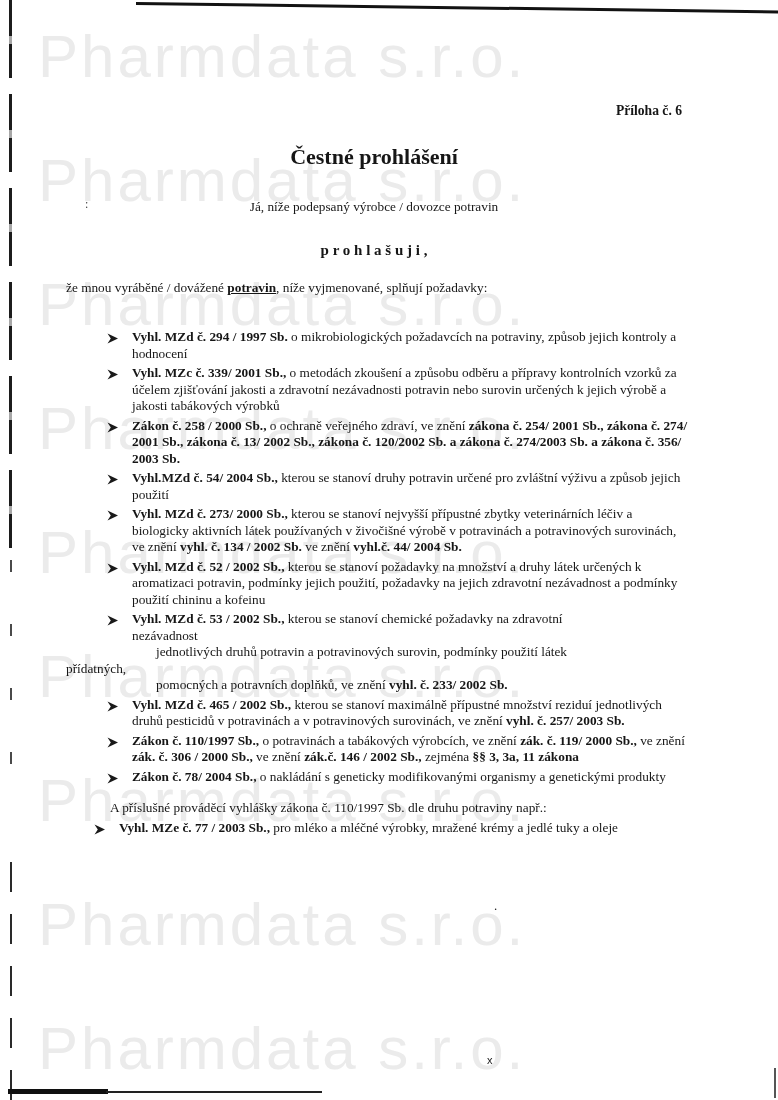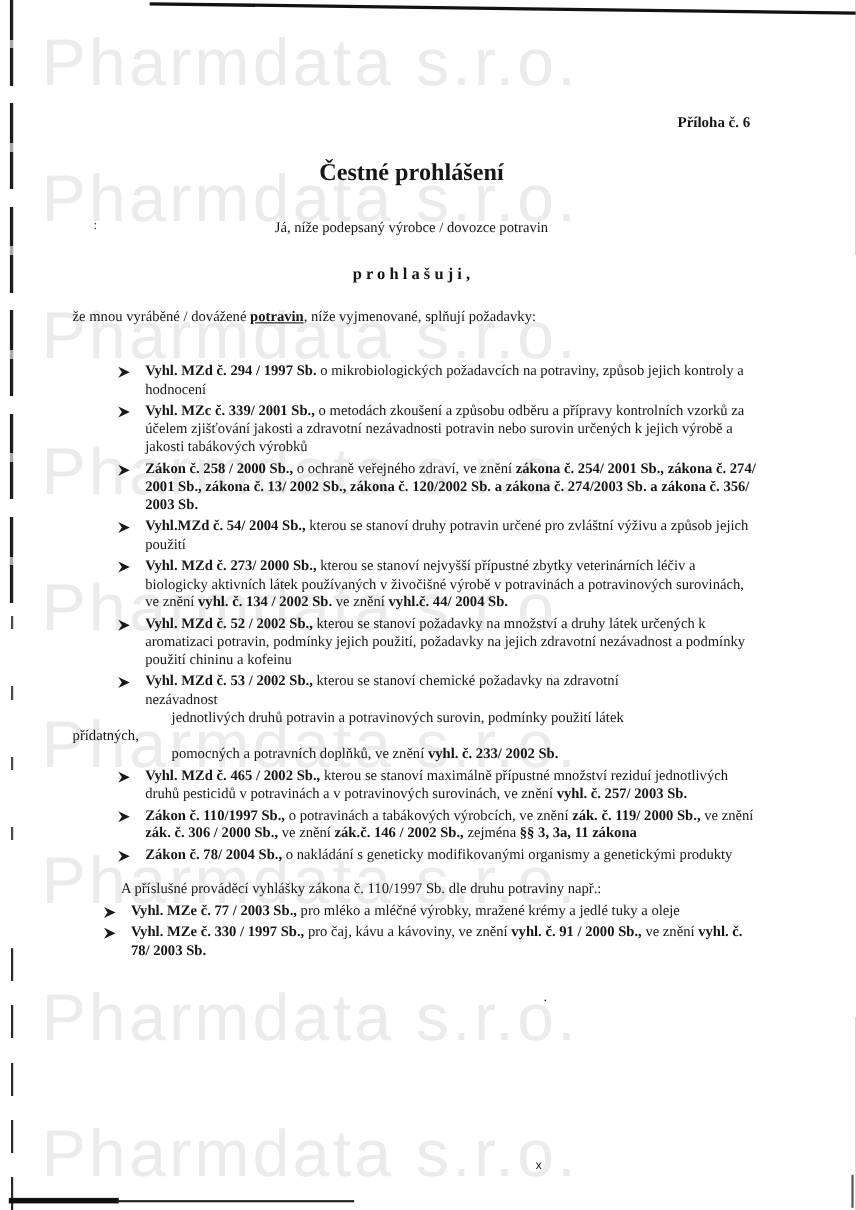--- a/index.html
+++ b/index.html
@@ -132,19 +132,16 @@
               <polygon points="0.5,0.5 11,5.5 0.5,10.5 3.8,5.5" fill="#1a1a1a"></polygon>
             </svg></span><span><span class="b">Zákon č. 78/ 2004 Sb.,</span><span> o nakládání s geneticky modifikovanými organismy a genetickými produkty</span></span></li>
       </ul>
 
     <p class="followup-intro">A příslušné prováděcí vyhlášky zákona č. 110/1997 Sb. dle druhu potraviny např.:</p>
 
     <ul class="reg-list tight">
         <li class="reg-item"><span class="bullet"><svg width="12" height="11" viewBox="0 0 12 11">
               <polygon points="0.5,0.5 11,5.5 0.5,10.5 3.8,5.5" fill="#1a1a1a"></polygon>
             </svg></span><span><span class="b">Vyhl. MZe č. 77 / 2003 Sb.,</span><span> pro mléko a mléčné výrobky, mražené krémy a jedlé tuky a oleje</span></span></li>
-        <li class="reg-item"><span class="bullet"><svg width="12" height="11" viewBox="0 0 12 11">
-              <polygon points="0.5,0.5 11,5.5 0.5,10.5 3.8,5.5" fill="#1a1a1a"></polygon>
-            </svg></span><span><span class="b">Vyhl. MZe č. 330 / 1997 Sb.,</span><span> pro čaj, kávu a kávoviny, ve znění </span><span class="b">vyhl. č. 91 / 2000 Sb.,</span><span> ve znění </span><span class="b">vyhl. č. 78/ 2003 Sb.</span></span></li>
       </ul>
   </div>
 
 </div>
 
 </body></html>

